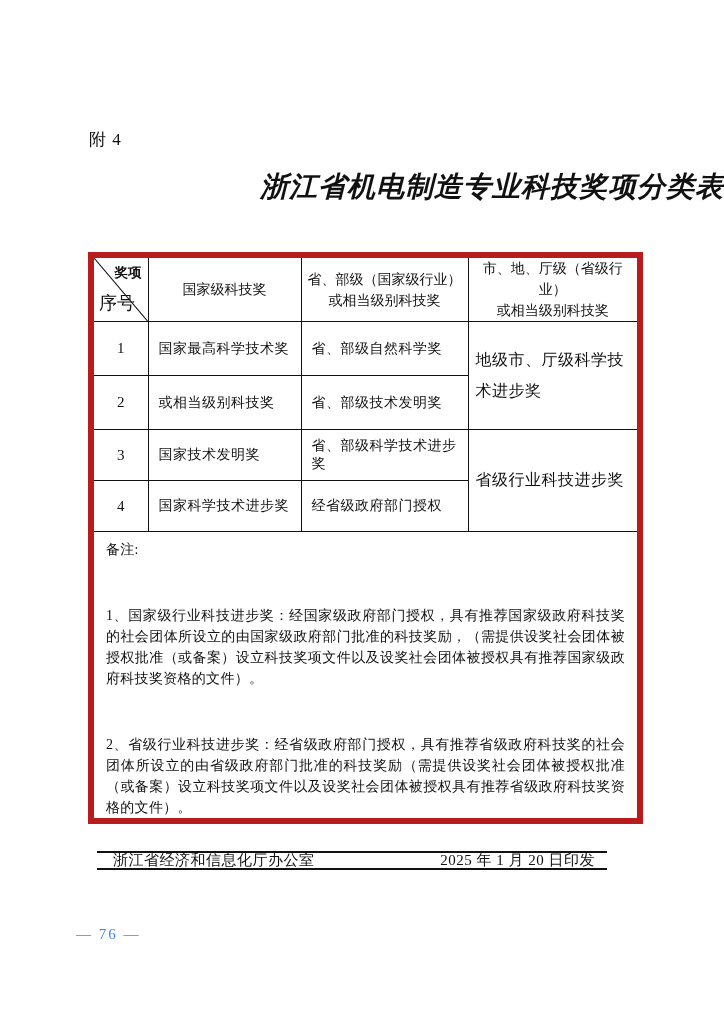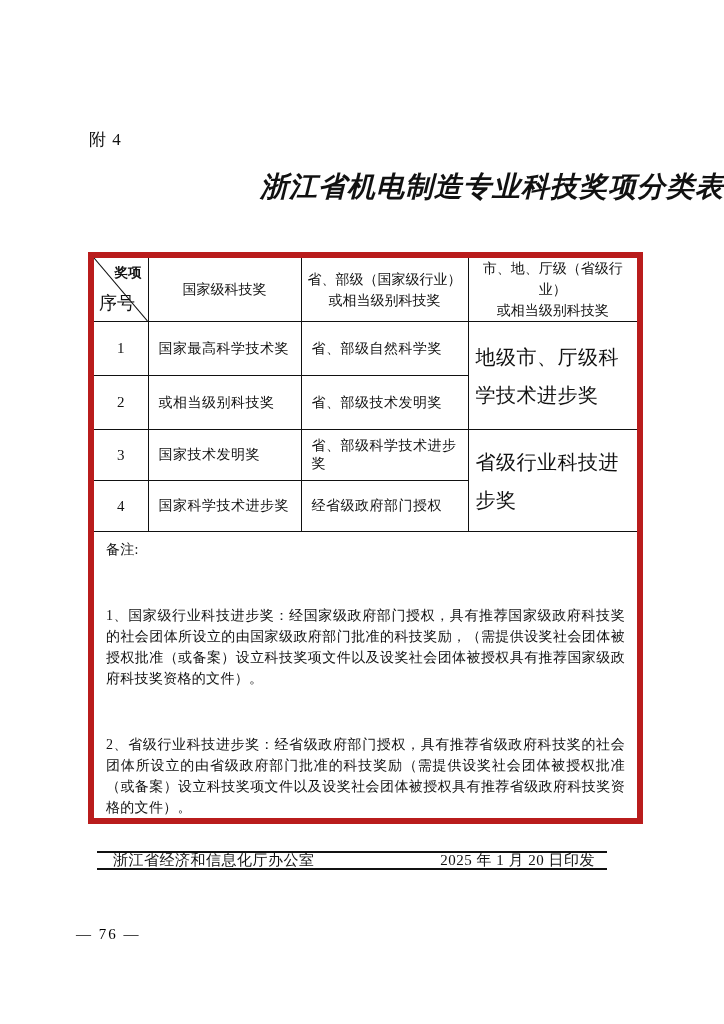--- a/index.html
+++ b/index.html
@@ -52,21 +52,21 @@
   td.serial {
     text-align:center;
     font-size:15px;
   }
   td.award {
     font-size:14px;
     padding-left:10px;
     letter-spacing:0.5px;
   }
   td.award-merged {
-    font-size:20px;
+    font-size:16px;
     padding:12px 7px;
     line-height:1.9;
     letter-spacing:0.5px;
   }
 
   
   th.corner { position:relative; padding:0; }
   th.corner svg { position:absolute; left:0; top:0; width:100%; height:100%; display:block; }
   th.corner .corner-top {
     position:absolute; top:6px; right:6px;
@@ -95,21 +95,21 @@
     border-top:2px solid #111;
     border-bottom:2px solid #111;
     display:flex; justify-content:space-between; align-items:center;
     padding:0 12px 0 16px;
     font-size:15px;
     letter-spacing:0.5px;
   }
 
   .page-number {
     position:absolute; left:76px; top:926px;
-    font-size:15px; color:#000000;
+    font-size:15px; color:#3b82f6;
     letter-spacing:2px;
   }
 </style>
 </head>
 <body>
 
 <div class="page">
 
   <div class="attachment-label">附 4</div>
 

